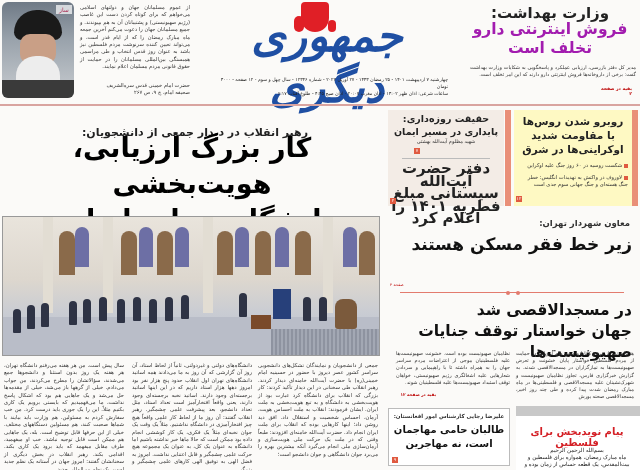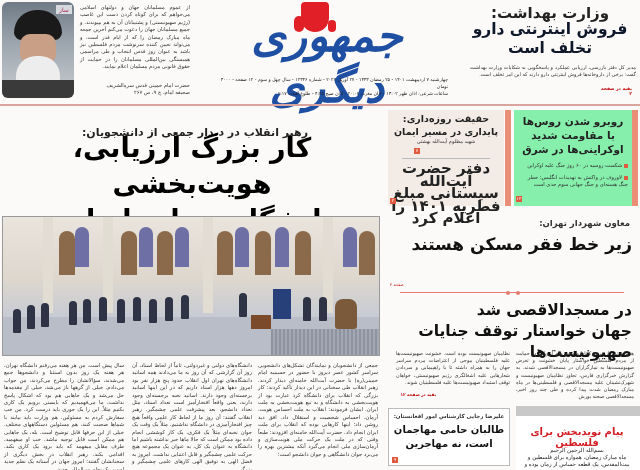--- a/index.html
+++ b/index.html
@@ -24,21 +24,21 @@
   #logo .splash { position:absolute; left:105px; top:0; width:28px; height:30px; background:#e01f26;
     border-radius: 4px 4px 14px 14px; }
   #logo .splash2 { position:absolute; left:98px; top:14px; width:10px; height:16px; background:#e01f26; border-radius:5px; }
   #logo .splash3 { position:absolute; left:132px; top:18px; width:8px; height:12px; background:#e01f26; border-radius:4px; }
   #logo .title { position:absolute; left:0; top:8px; width:262px; text-align:center;
     font-family:"DejaVu Serif", serif; font-weight:bold; font-size:44px; color:#1f4fa3; font-style: italic; letter-spacing:1px; }
 
   #dateline { left: 210px; top: 76px; width: 238px; font-size: 4.6px; line-height: 7px; color:#222; text-align:right; }
 
   #health-kicker { left: 470px; top: 4px; width: 160px; font-size: 15px; font-weight:bold; text-align:center; color:#222;}
-  #health-head { left: 470px; top: 20px; width: 160px; font-size: 15.5px; font-weight:bold; text-align:center; line-height: 19px; color:#0f172a;}
+  #health-head { left: 470px; top: 20px; width: 160px; font-size: 15.5px; font-weight:bold; text-align:center; line-height: 19px; color:#a21caf;}
   #health-body { left: 470px; top: 64px; width: 166px; font-size: 5px; line-height: 7px; color:#333; text-align:justify; }
   #health-more { left: 600px; top: 86px; width: 32px; font-size: 4.5px; color:#b00; font-weight:bold; }
 
   #mast-rule { left: 0; top: 104px; width: 640px; height: 2px; background: #d9a4a0; }
 
   
   #main-kicker { left: 14px; top: 126px; width: 362px; text-align:center; font-size: 11px; font-weight:bold; color:#222;}
   #main-head { left: 4px; top: 130px; width: 376px; text-align:center; font-size: 27px; font-weight:900; line-height: 36px; color:#000; font-family:"DejaVu Sans", sans-serif; letter-spacing:-0.5px;}
 
   
@@ -52,21 +52,21 @@
   .person { position:absolute; width: 8px; height: 24px; background:#2e3345; border-radius: 4px 4px 1px 1px; }
   .seated-leader { position:absolute; left: 332px; top: 82px; width: 22px; height: 30px; background:#7b5a3c; border-radius: 8px 8px 3px 3px; }
   .desk { position:absolute; left: 248px; top: 98px; width: 20px; height: 14px; background:#7a4a2a; }
   .blue-panel { position:absolute; left: 270px; top: 72px; width: 18px; height: 30px; background:#27407a; }
 
   
   .col { position:absolute; top: 362px; width: 120px; font-size: 5.3px; line-height: 7.4px; color:#333; text-align:justify; }
 
   
   #teaser-left { left: 388px; top: 110px; width: 116px; height: 96px; background:#f3ece6; }
-  #teaser-right { left: 514px; top: 110px; width: 118px; height: 96px; background:#86efac; }
+  #teaser-right { left: 514px; top: 110px; width: 118px; height: 96px; background:#fef9c3; }
   .teaser-bar { position:absolute; top: 110px; width: 6px; height: 96px; background:#e98f78; }
   .t-head { position:absolute; text-align:center; font-weight:bold; color:#222; }
   .t-sub { position:absolute; text-align:center; color:#333; }
   .pg { position:absolute; width: 6px; height: 6px; background:#e05a40; color:#fff; font-size: 4.5px; line-height:6px; text-align:center; direction:ltr;}
   .bullet { display:inline-block; width:4px; height:4px; background:#e05a40; margin-left:2px; vertical-align:middle; }
 
   
   #tehran-kicker { left: 392px; top: 218px; width: 238px; font-size: 8.5px; font-weight:bold; color:#333; text-align:right;}
   #tehran-head { left: 392px; top: 232px; width: 240px; text-align:right; font-size: 17px; font-weight:bold; line-height: 24px; color:#111;}
   #tehran-page { left: 390px; top: 282px; width: 30px; font-size: 4px; color:#b00; text-align:left; direction:ltr;}

